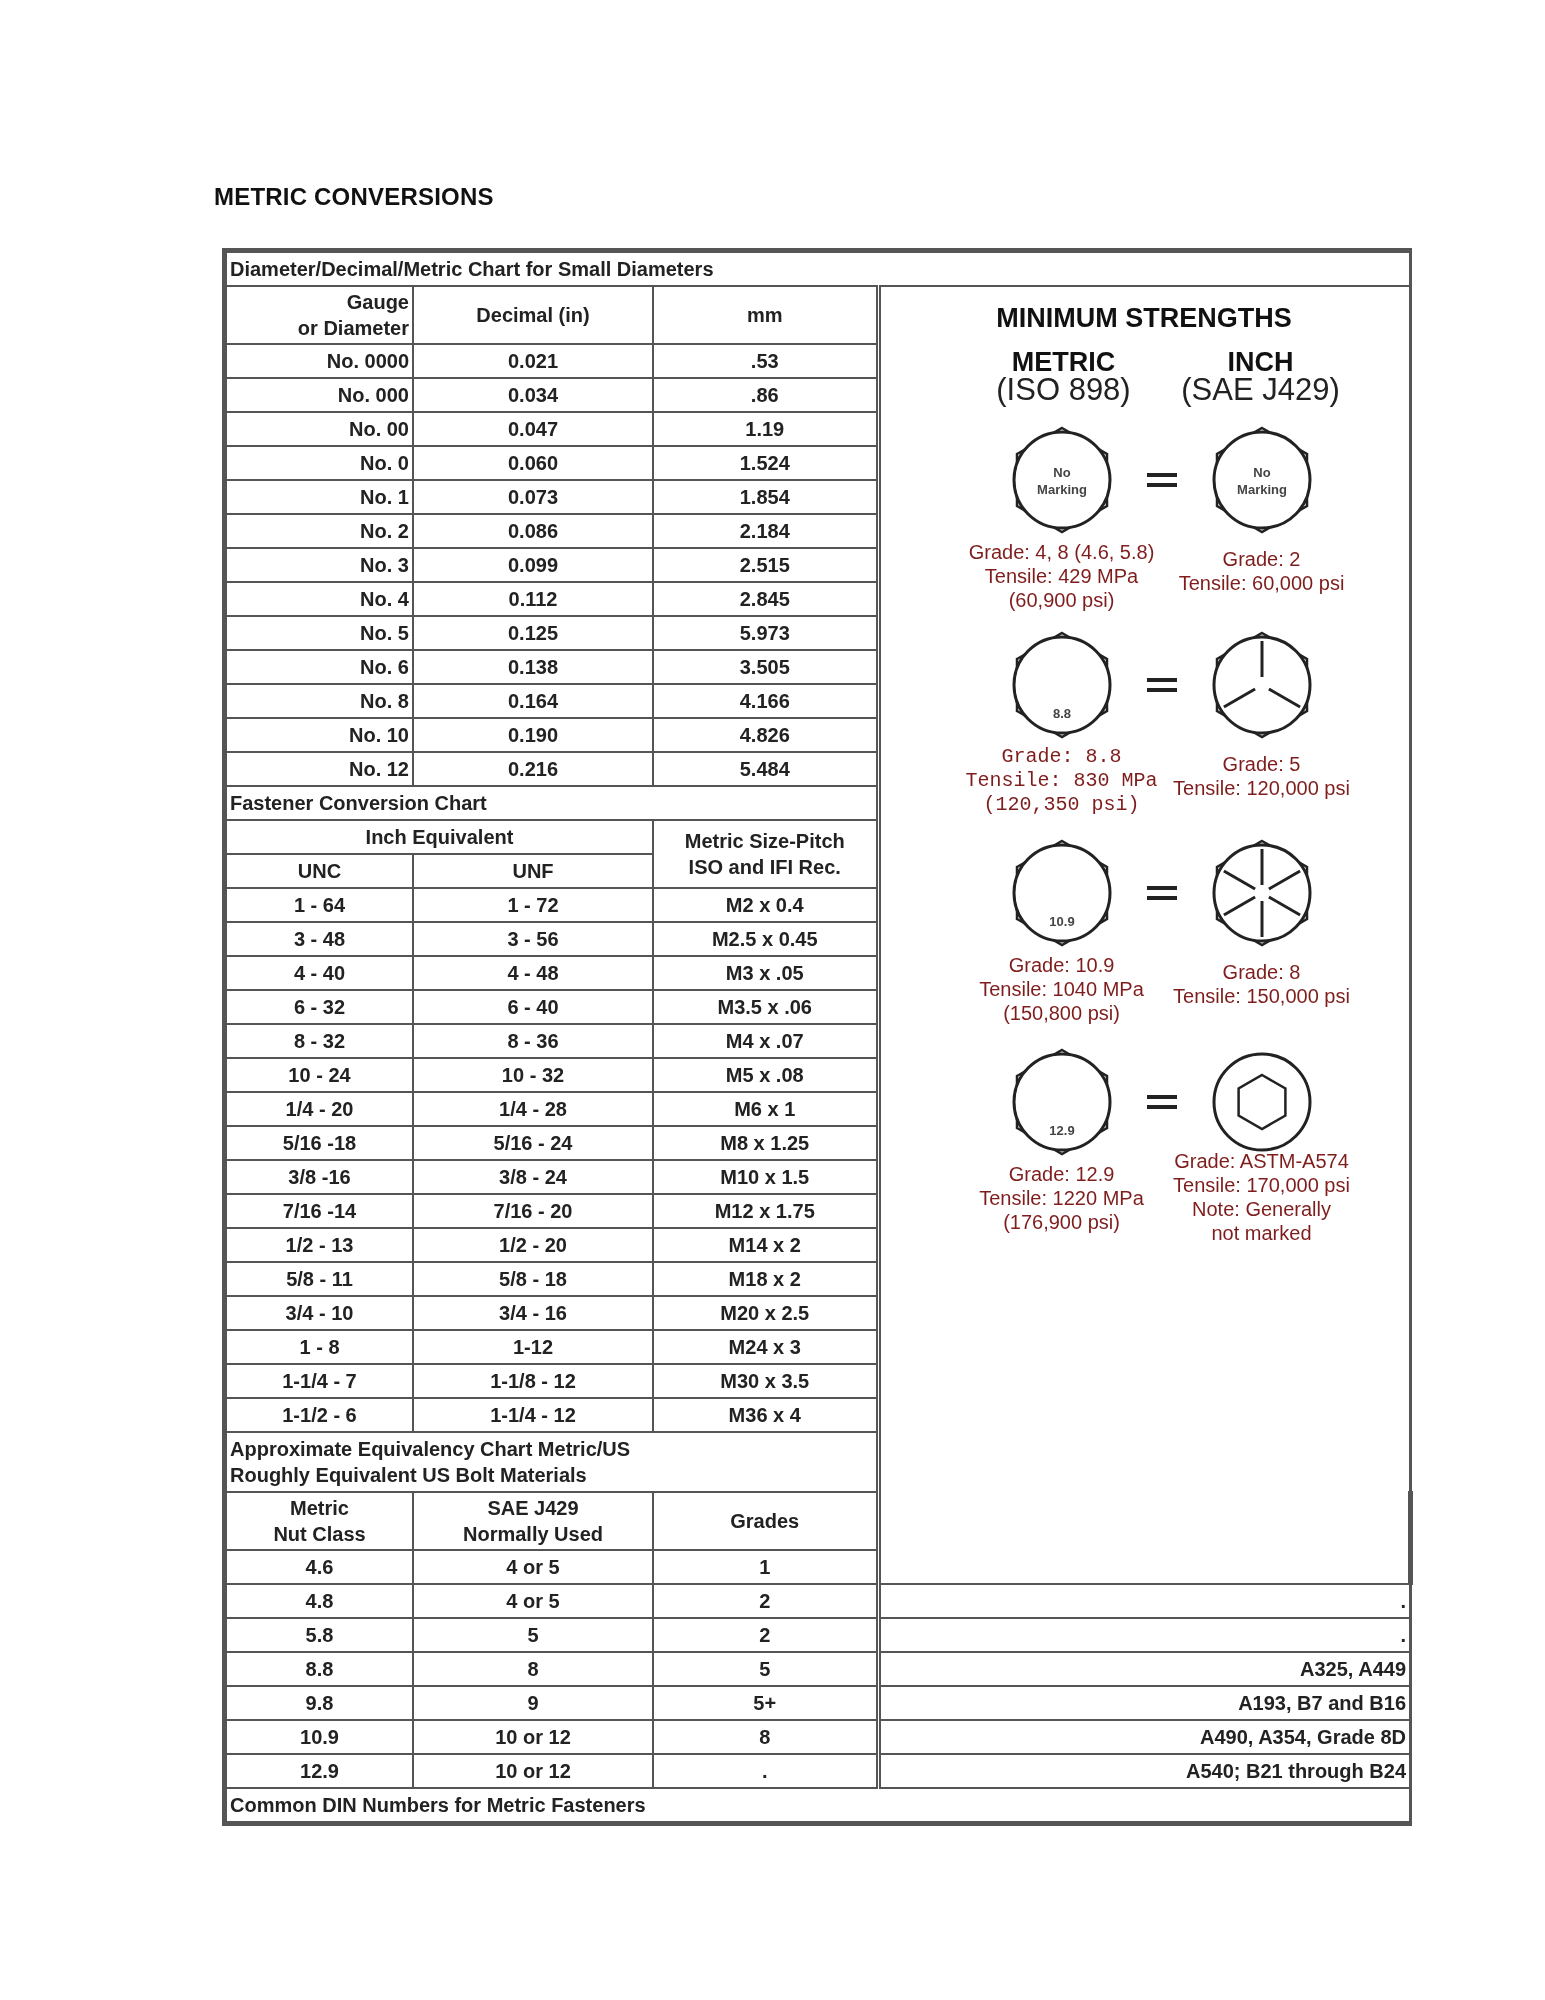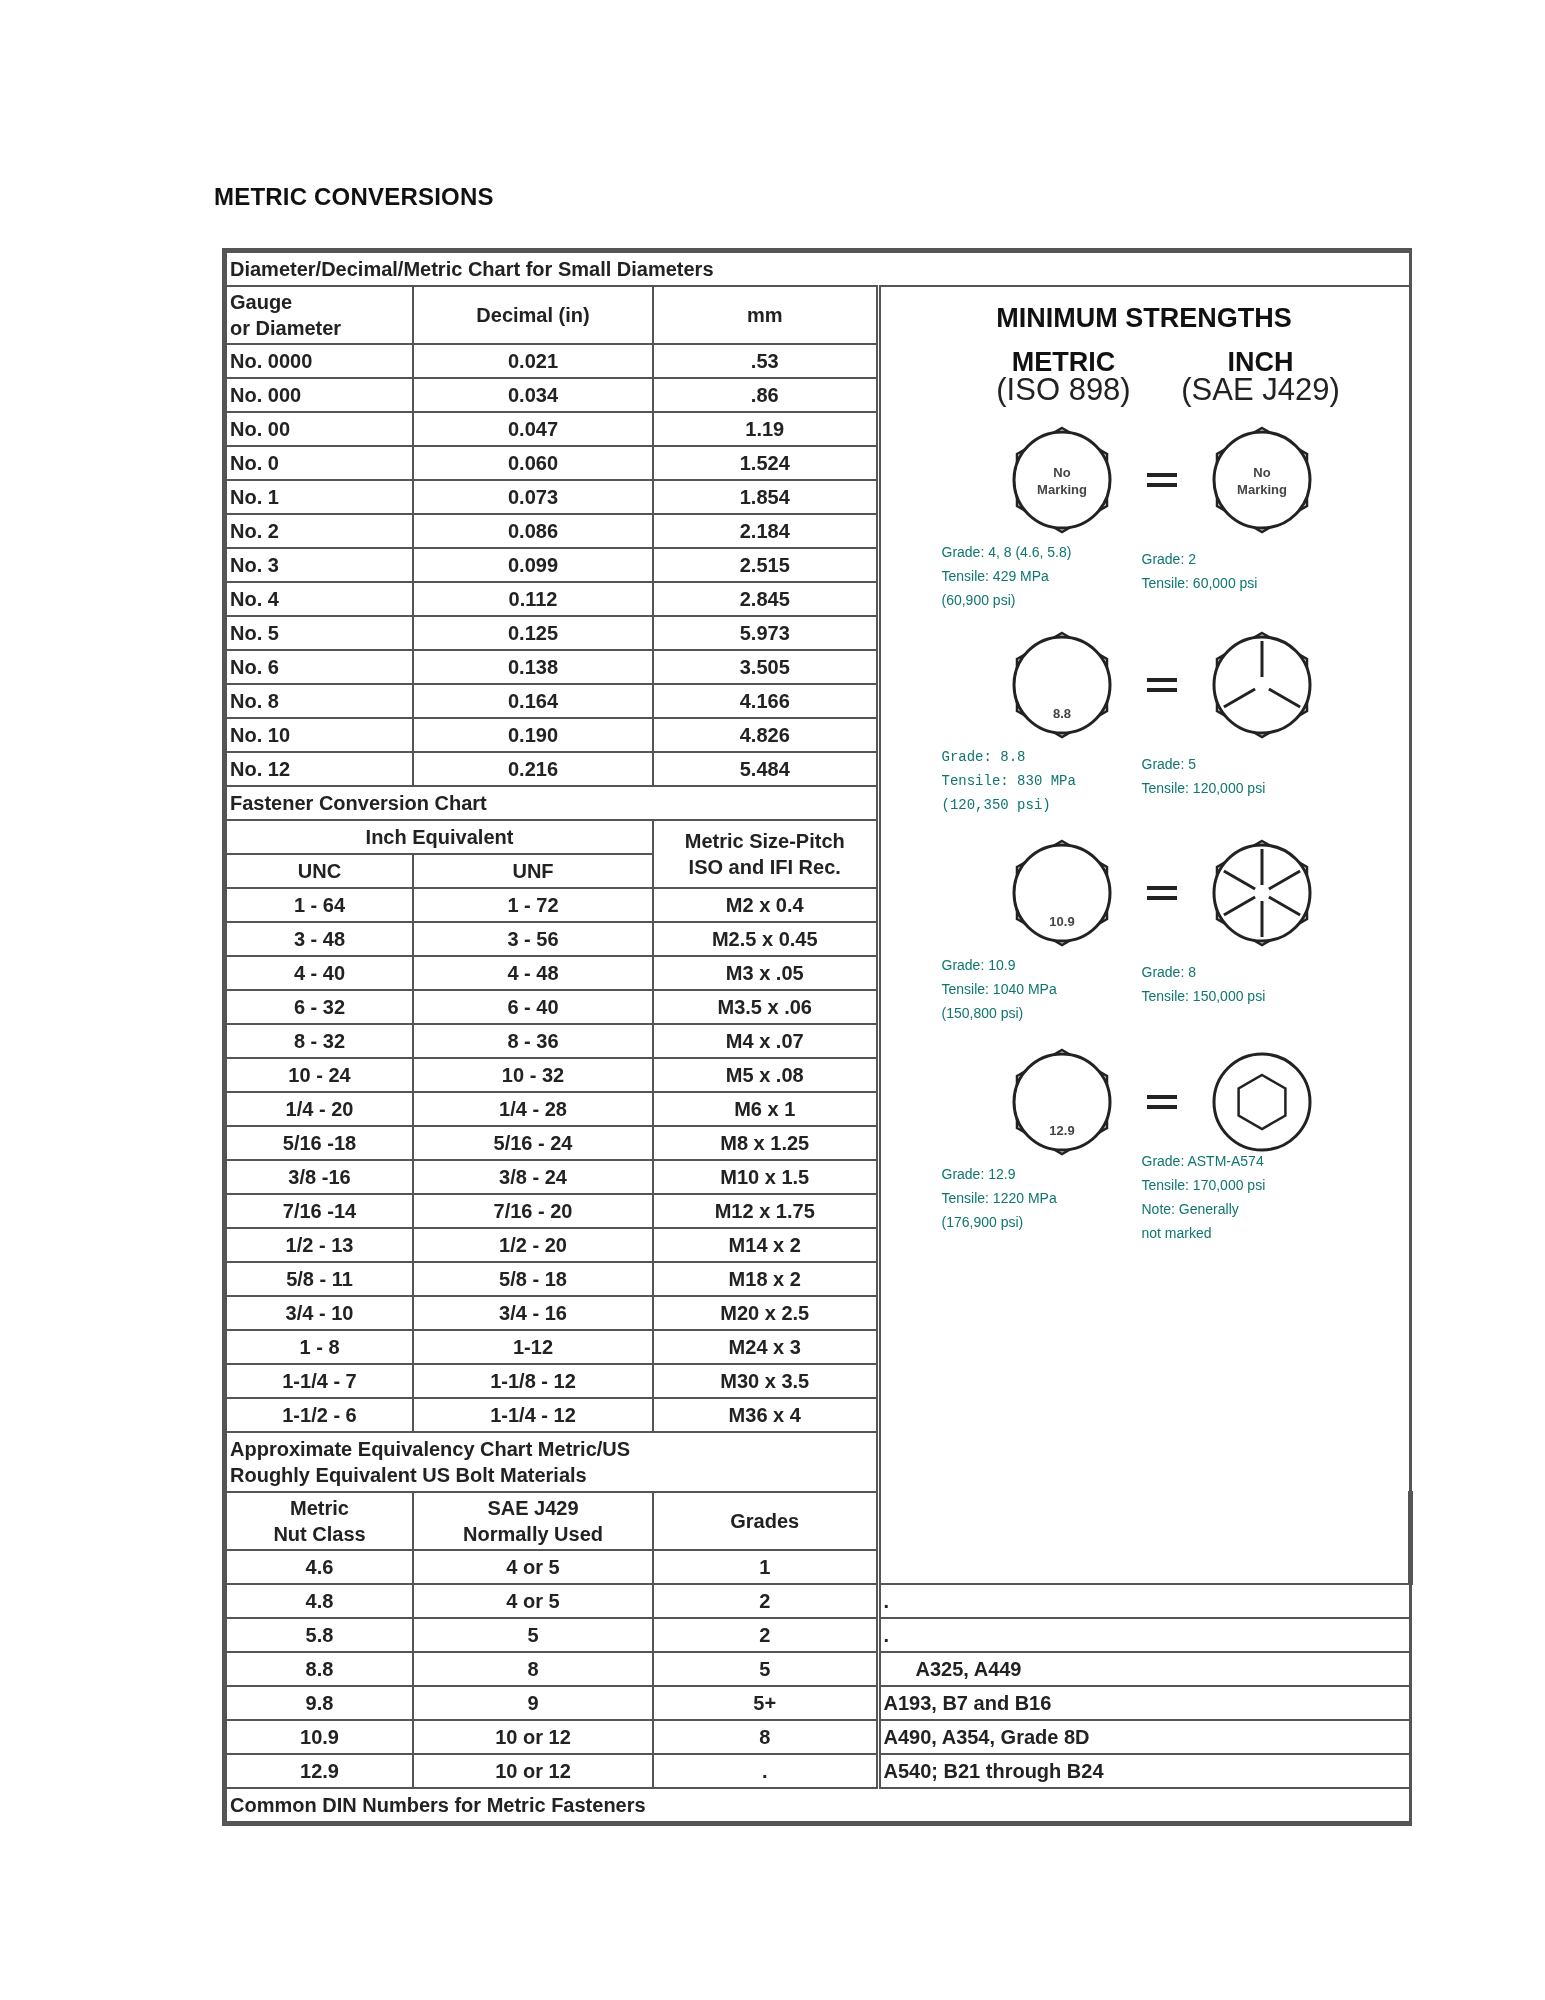--- a/index.html
+++ b/index.html
@@ -2,33 +2,33 @@
 <html><head>
 <meta charset="utf-8">
 <style>
   html, body { margin:0; padding:0; background:#ffffff; }
   body { width:1545px; height:2000px; position:relative; font-family:"Liberation Sans", sans-serif; color:#1a1a1a; }
   .doc-title { position:absolute; left:182px; top:183px; font-weight:bold; font-size:24px; letter-spacing:0.2px; color:#111;margin-left:32px; }
   .outer { position:absolute; left:178px; top:248px; width:1190px; border:3px solid #555; box-sizing:border-box;margin-left:44px; }
   table.grid { border-collapse:collapse; width:100%; table-layout:fixed; }
   table.grid td { border:2px solid #555; box-sizing:border-box; font-weight:bold; font-size:20px; height:34px; padding:0 3px; color:#222; overflow:hidden; white-space:nowrap; }
   table.grid td.c { text-align:center; }
-  table.grid td.l { text-align:left; }
+  table.grid td.l { text-align:right; }
   table.grid td.sec { text-align:left; height:34px; }
   table.grid td.twoline { line-height:26px; height:58px; white-space:normal; }
   td.panel { vertical-align:top; padding:8px !important; border-left:5px double #555 !important; }
   .panel-inner { position:relative; width:100%; height:1134px; }
   .ms-title { position:absolute; left:0; right:0; top:8px; text-align:center; font-size:27px; font-weight:bold; color:#111; }
   .col-head { position:absolute; top:52px; text-align:center; width:220px; font-weight:normal; }
   .col-head .h1 { font-size:27px; font-weight:bold; color:#111; line-height:30px; }
   .col-head .h2 { font-size:31px; font-weight:normal; color:#222; line-height:26px; }
   .bolt { position:absolute; }
   .bolt svg { display:block; }
   .eq { position:absolute; width:30px; height:14px; border-top:4px solid #222; border-bottom:4px solid #222; box-sizing:border-box; }
-  .cap { position:absolute; text-align:left; font-size:14px; font-weight:normal; line-height:24px; color:#0f766e; white-space:nowrap; }
+  .cap { position:absolute; text-align:center; font-size:20px; font-weight:normal; line-height:24px; color:#7f1d1d; white-space:nowrap; }
   .cap div { font-weight:normal; }
 </style>
 </head>
 <body>
 
 <div class="doc-title">METRIC CONVERSIONS</div>
 
 <div class="outer">
   <table class="grid" id="main-grid">
     <colgroup>

